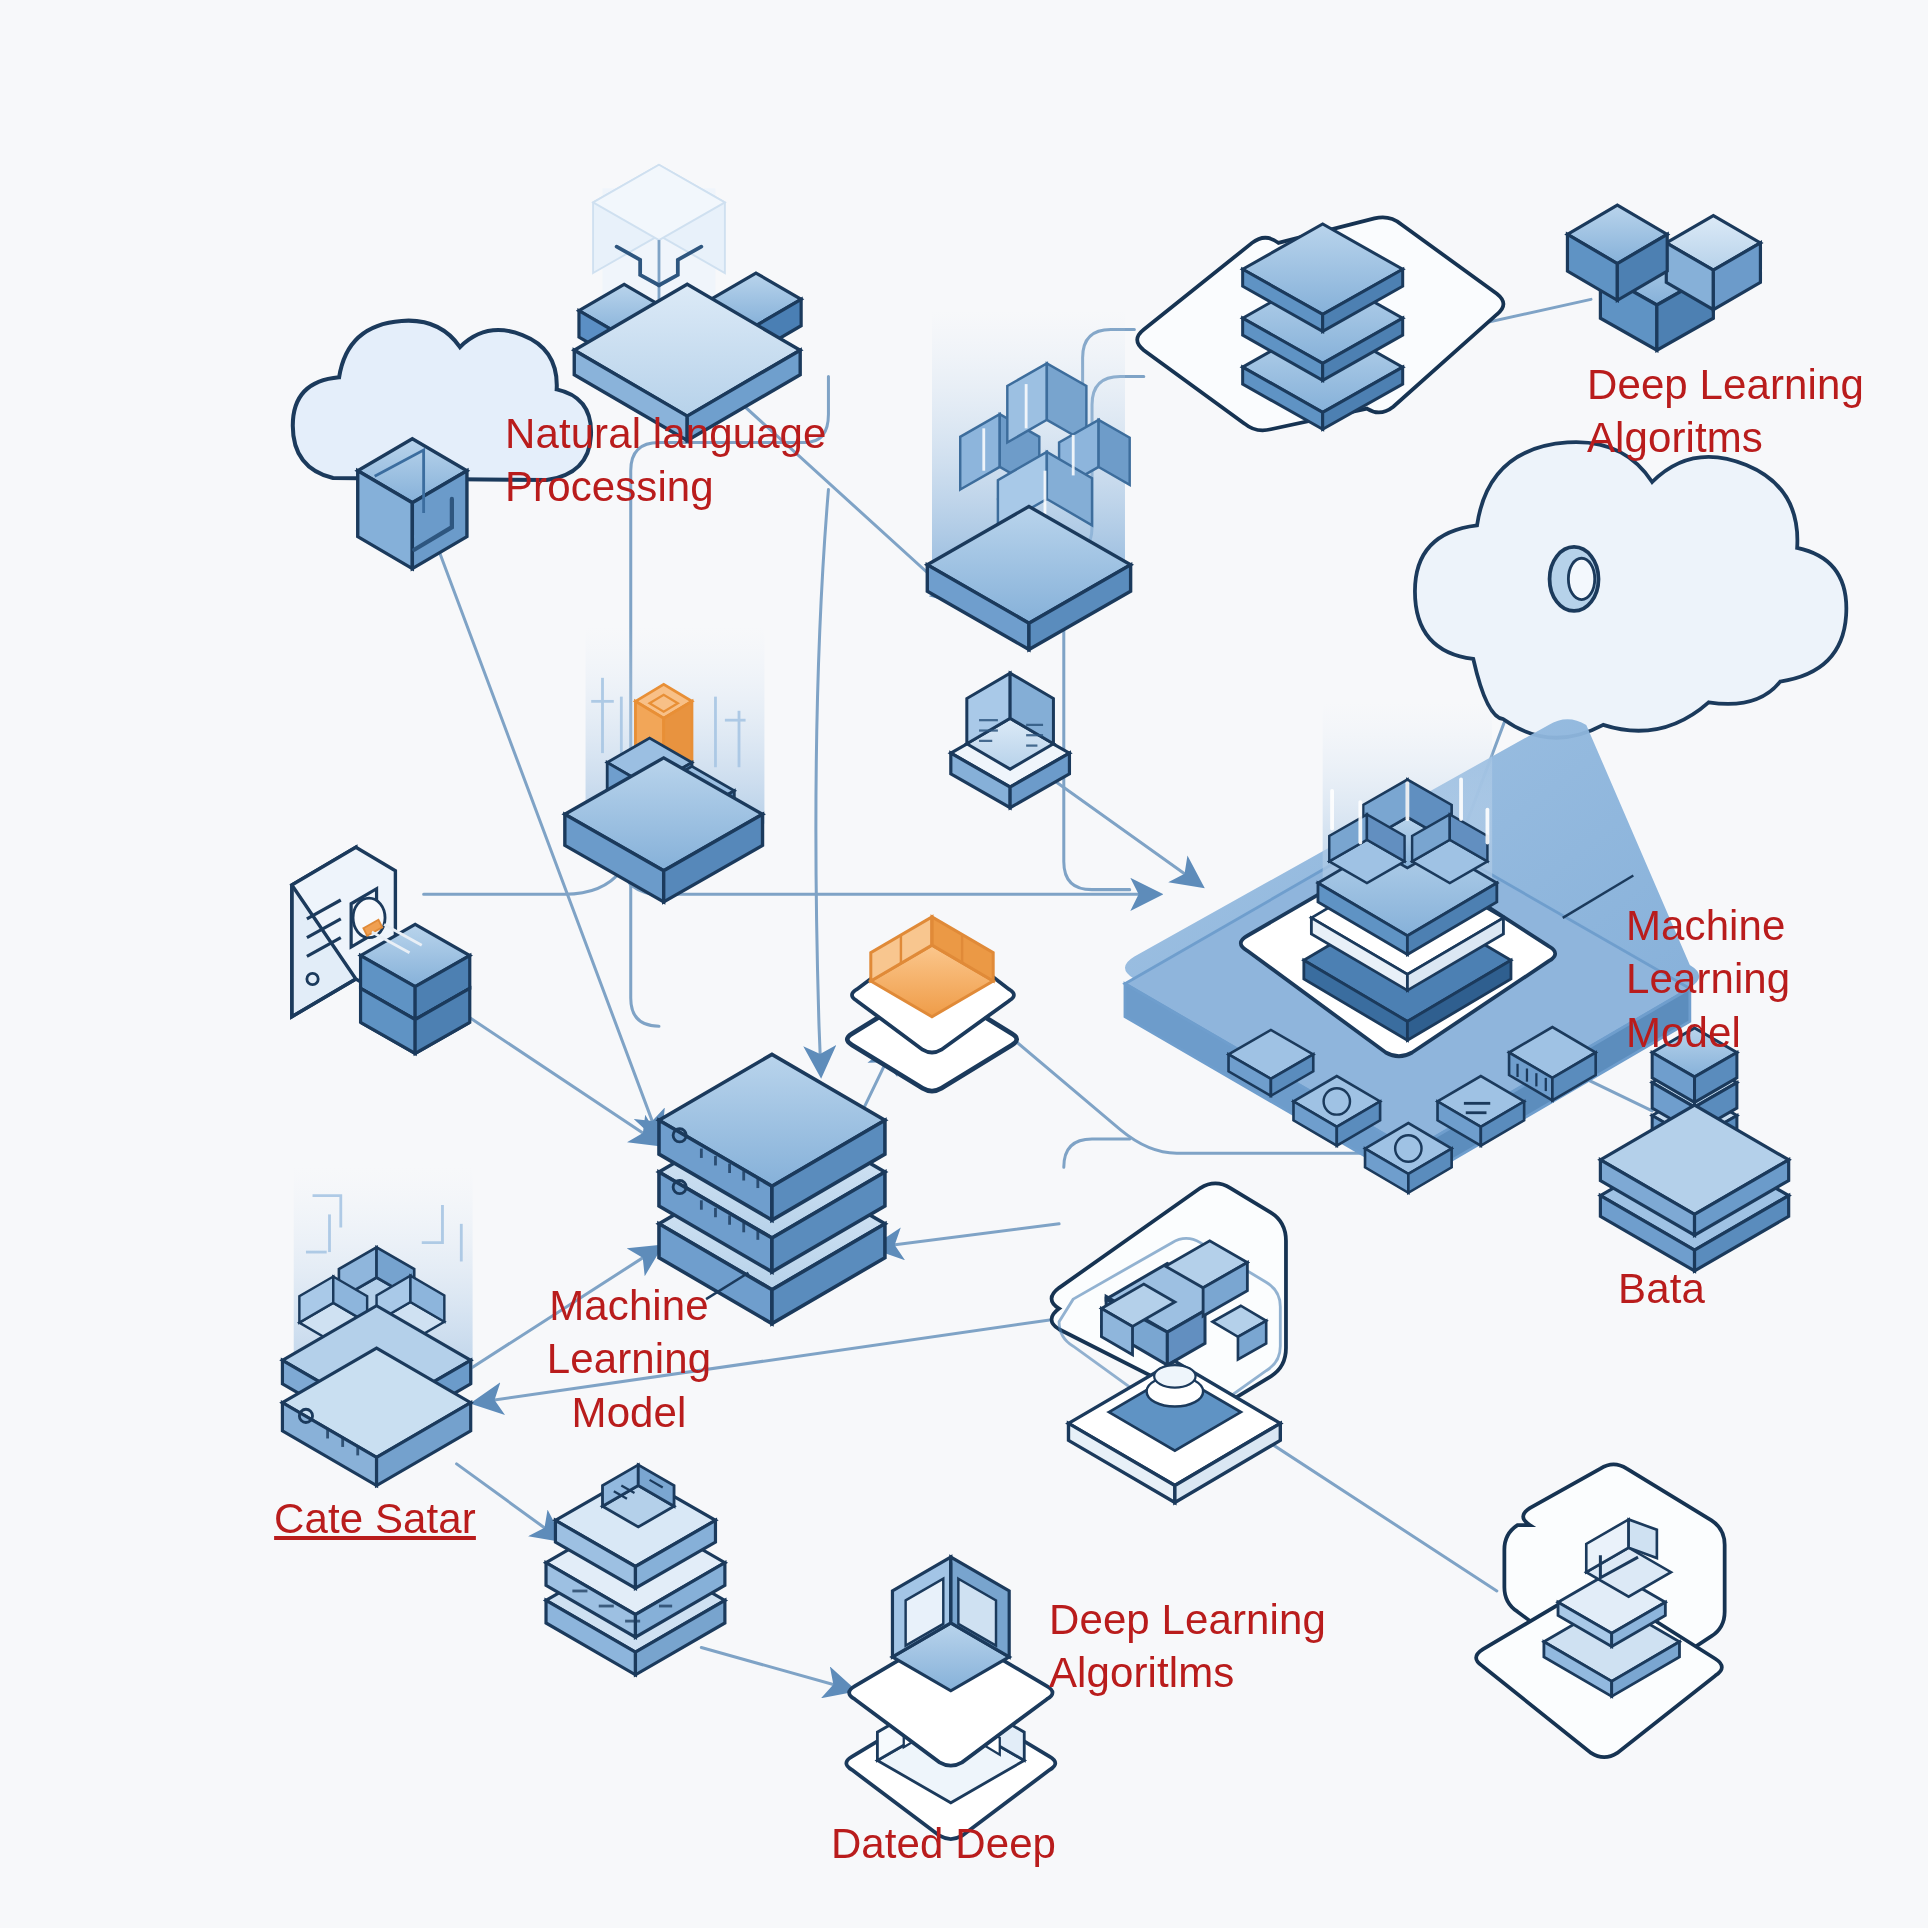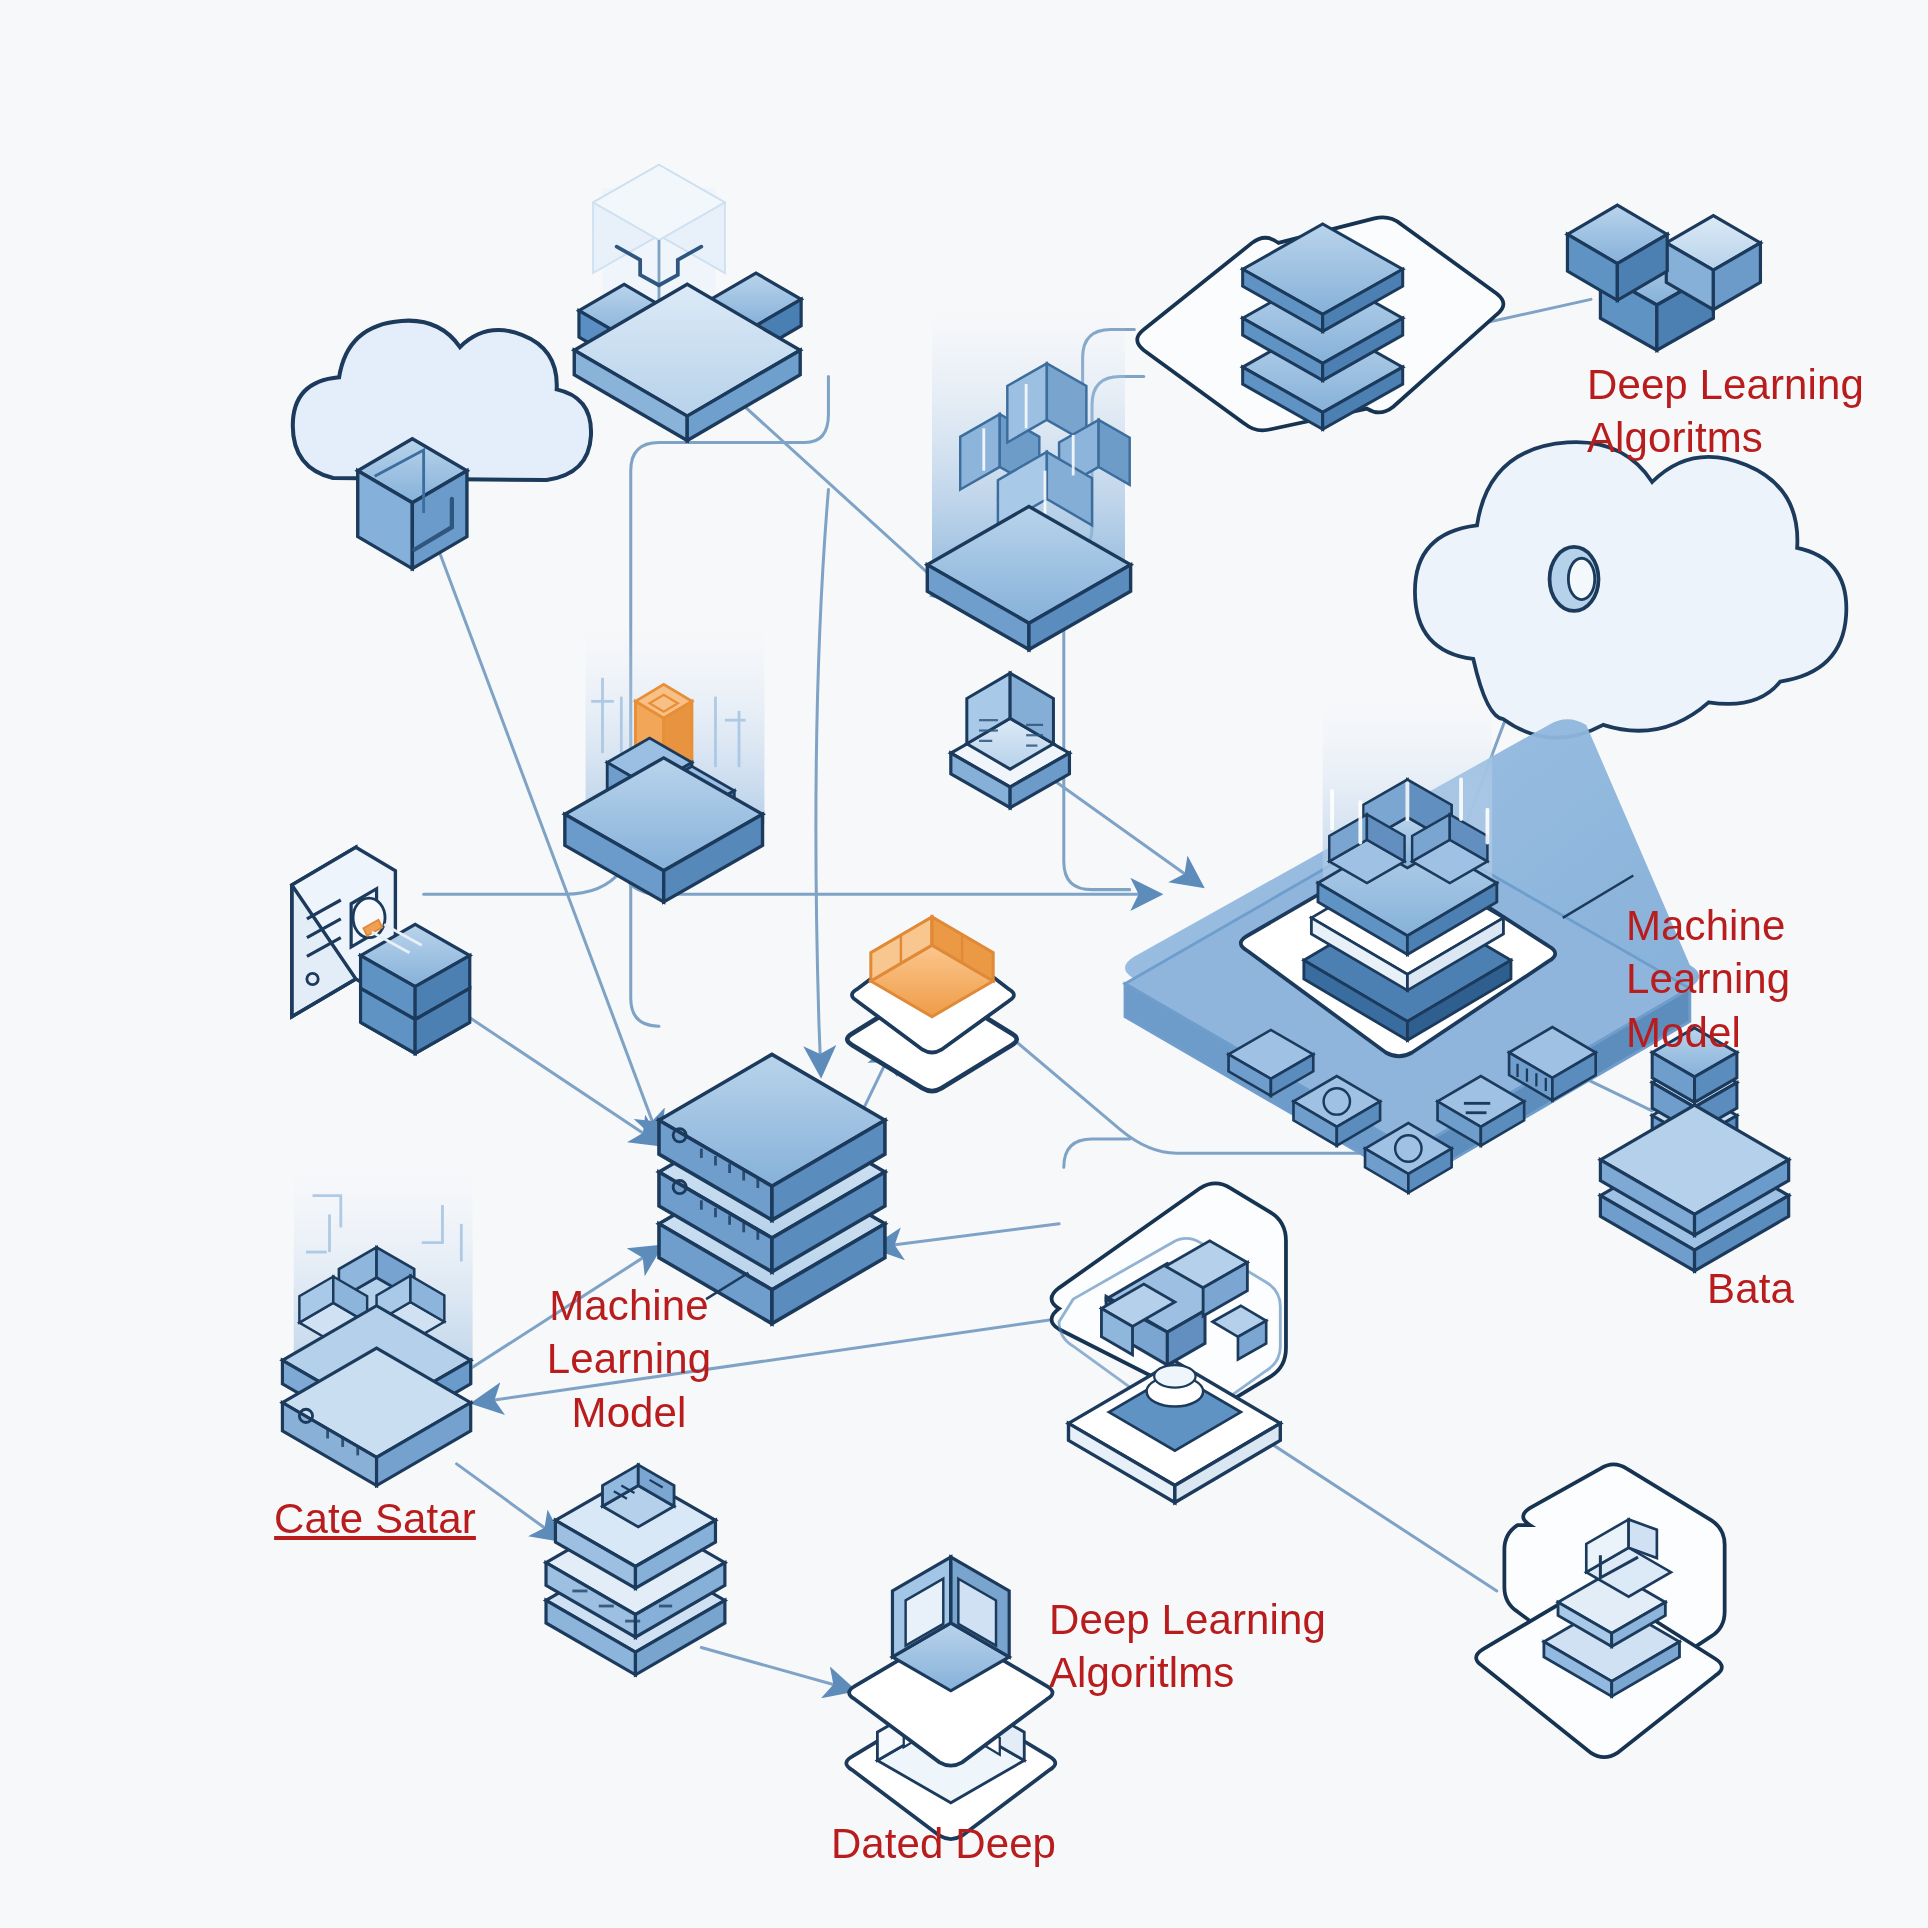--- a/index.html
+++ b/index.html
@@ -495,31 +495,33 @@
       <path d="M1700 1652 L1700 1676 L1740 1654" fill="none" stroke="#1b3a5c" stroke-width="3.2"></path>
     </g>
   </g>
 
   <g stroke="#1b3a5c" stroke-width="2.6" fill="none">
     <path d="M1660 975 L1735 930"></path>
     <path d="M750 1380 L795 1352"></path>
   </g>
 </svg>
 
+<div class="lbl" style="left:505px;top:407px;">Natural language
+Processing</div>
 
 <div class="lbl" style="left:1587px;top:358px;">Deep Learning
 Algoritms</div>
 
 <div class="lbl" style="left:1626px;top:899px;">Machine Learning
 Model</div>
 
 <div class="lbl ctr" style="left:629px;top:1279px;width:320px;margin-left:-160px;">Machine Learning
 Model</div>
 
-<div class="lbl ctr" style="left:1751px;top:1262px;width:207px;margin-left:-104px;">Bata</div>
+<div class="lbl ctr" style="left:1662px;top:1262px;width:207px;margin-left:-104px;">Bata</div>
 
 <div class="lbl ctr" style="left:375px;top:1492px;width:282px;margin-left:-141px;text-decoration:underline;">Cate Satar</div>
 
 <div class="lbl" style="left:1049px;top:1593px;">Deep Learning
 Algoritlms</div>
 
 <div class="lbl ctr" style="left:944px;top:1817px;width:301px;margin-left:-151px;">Dated Deep</div>
 
 </div>
 

